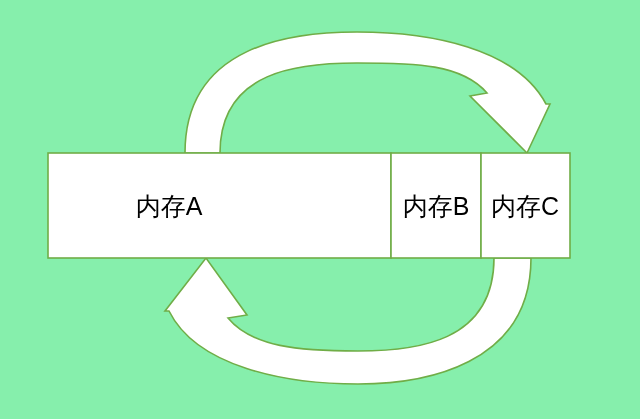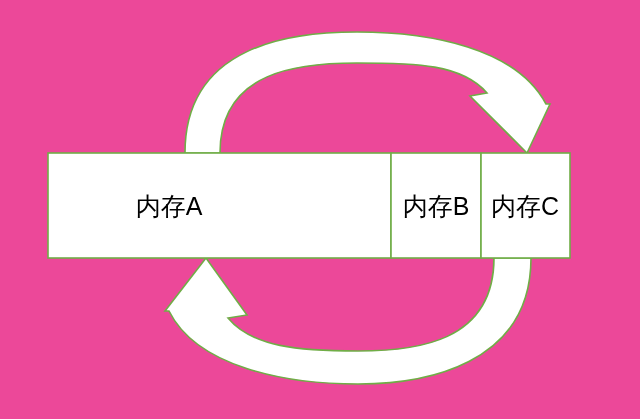--- a/index.html
+++ b/index.html
@@ -7,21 +7,21 @@
     padding: 0;
     background: #ffffff;
   }
   body {
     font-family: "Liberation Sans", sans-serif;
   }
   #diagram-root {
     position: relative;
     width: 640px;
     height: 419px;
-    background: #ec4899;
+    background: #86efac;
     overflow: hidden;
   }
   #diagram-svg {
     position: absolute;
     left: 0;
     top: 0;
     width: 640px;
     height: 419px;
     display: block;
   }

